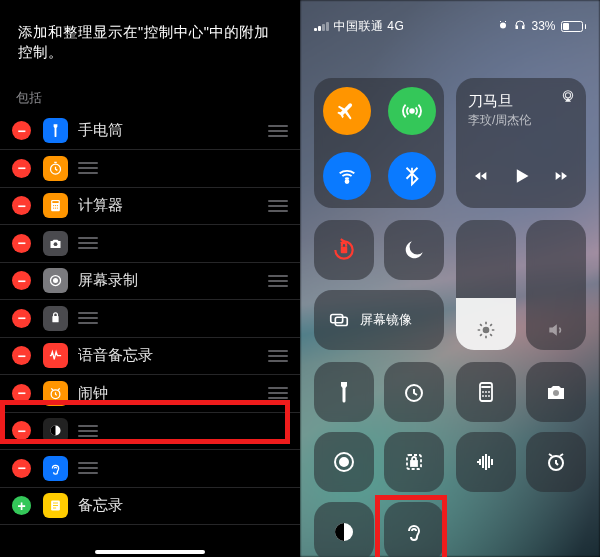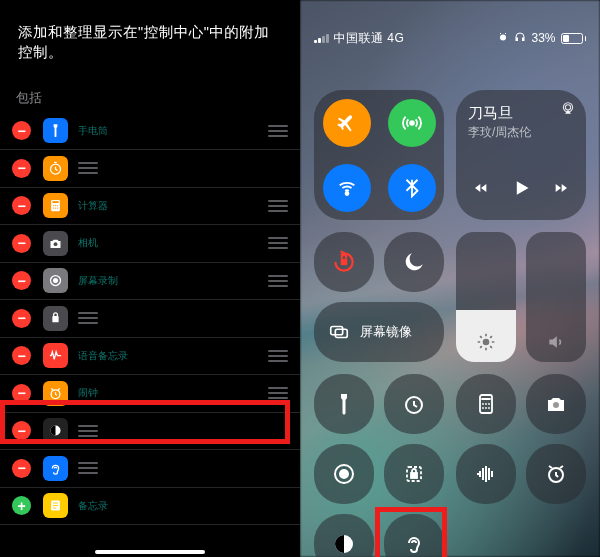--- a/index.html
+++ b/index.html
@@ -48,21 +48,21 @@
   .ctl-plus  { background: #34c759; }
   .app-ico {
     width: 25px; height: 25px; border-radius: 6px;
     margin: 0 10px 0 12px;
     display: flex; align-items: center; justify-content: center;
     flex-shrink: 0;
     color: #fff;
   }
   .app-ico svg { width: 15px; height: 15px; }
   .row .title {
-    font-size: 10px; color: #0f766e; flex: 1;
+    font-size: 15px; color: #e5e5e5; flex: 1;
   }
   .grip {
     width: 20px; height: 12px;
     display: flex; flex-direction: column; justify-content: space-between;
   }
   .grip span { height: 2px; background: #5a5a5e; border-radius: 1px; display:block; }
   
   .bg-blue   { background:#0c75ff; }
   .bg-orange { background:#ff9500; }
   .bg-red    { background:#ff3b30; }
@@ -95,21 +95,21 @@
     background:
       radial-gradient(circle at 18% 85%, #589e93 0%, rgba(88,158,147,0) 45%),
       radial-gradient(circle at 82% 26%, #3a5c82 0%, rgba(58,92,130,0) 40%),
       linear-gradient(150deg,#0f2a3a 0%, #28465a 25%, #5d6c7a 45%, #b98a91 60%, #4d5e68 78%, #192b33 100%);
     filter: blur(1px);
   }
   .wall::after{
     content:""; position:absolute; inset:0;
     background: linear-gradient(170deg, rgba(255,210,230,0.25) 50%, rgba(40,120,150,0.25) 55%, transparent 60%);
   }
-  .right-inner { position: absolute; inset: 0; margin-top: 12px; }
+  .right-inner { position: absolute; inset: 0; }
   .status-bar {
     position: absolute; top: 0; left: 0; right: 0; height: 42px;
     display: flex; align-items: center; justify-content: space-between;
     padding: 10px 14px 0 14px;
     color: #fff; font-size: 12px;
   }
   .sb-left, .sb-right { display:flex; align-items:center; gap:5px; }
   .sig { display:flex; align-items:flex-end; gap:1.5px; height:10px;}
   .sig i{ width:2.5px; background:#fff; border-radius:1px;}
   .sig i:nth-child(1){height:3px;} .sig i:nth-child(2){height:5px;}
@@ -122,21 +122,21 @@
   .bat-cap{ width:1.5px;height:5px;background:#fff;border-radius:1px;}
   .sb-ico svg{ width:12px;height:12px; }
 
   .panel {
     position: absolute;
     top: 78px; bottom: 12px; left: 14px; right: 14px;
   }
   .tile {
     position: absolute;
     background: rgba(40,42,48,0.55);
-    border-radius: 28px;
+    border-radius: 18px;
     backdrop-filter: blur(4px);
   }
   
   .conn { left:0; top:0; width:130px; height:130px; display:grid; grid-template-columns:1fr 1fr; grid-template-rows:1fr 1fr; }
   .conn .circ {
     margin:auto; width:48px; height:48px; border-radius:50%;
     display:flex;align-items:center;justify-content:center;color:#fff;
   }
   .c-orange{background:#ff9500;} .c-green{background:#34c759;} .c-blue{background:#0a7aff;}
   .circ svg{width:22px;height:22px;}
@@ -244,21 +244,20 @@
     </div>
 
     <div class="row">
       <div class="ctl-btn ctl-minus">−</div>
       <div class="app-ico bg-gray">
         <svg viewBox="0 0 24 24" fill="currentColor">
             <path d="M4 8h3l2-2h6l2 2h3v11H4z"></path>
             <circle cx="12" cy="13" r="3" fill="#4a4a4e"></circle>
           </svg>
       </div>
-      <div class="title">相机</div>
       <div class="grip">
           <span></span>
           <span></span>
           <span></span>
         </div>
     </div>
 
     <div class="row">
       <div class="ctl-btn ctl-minus">−</div>
       <div class="app-ico bg-gray2">

